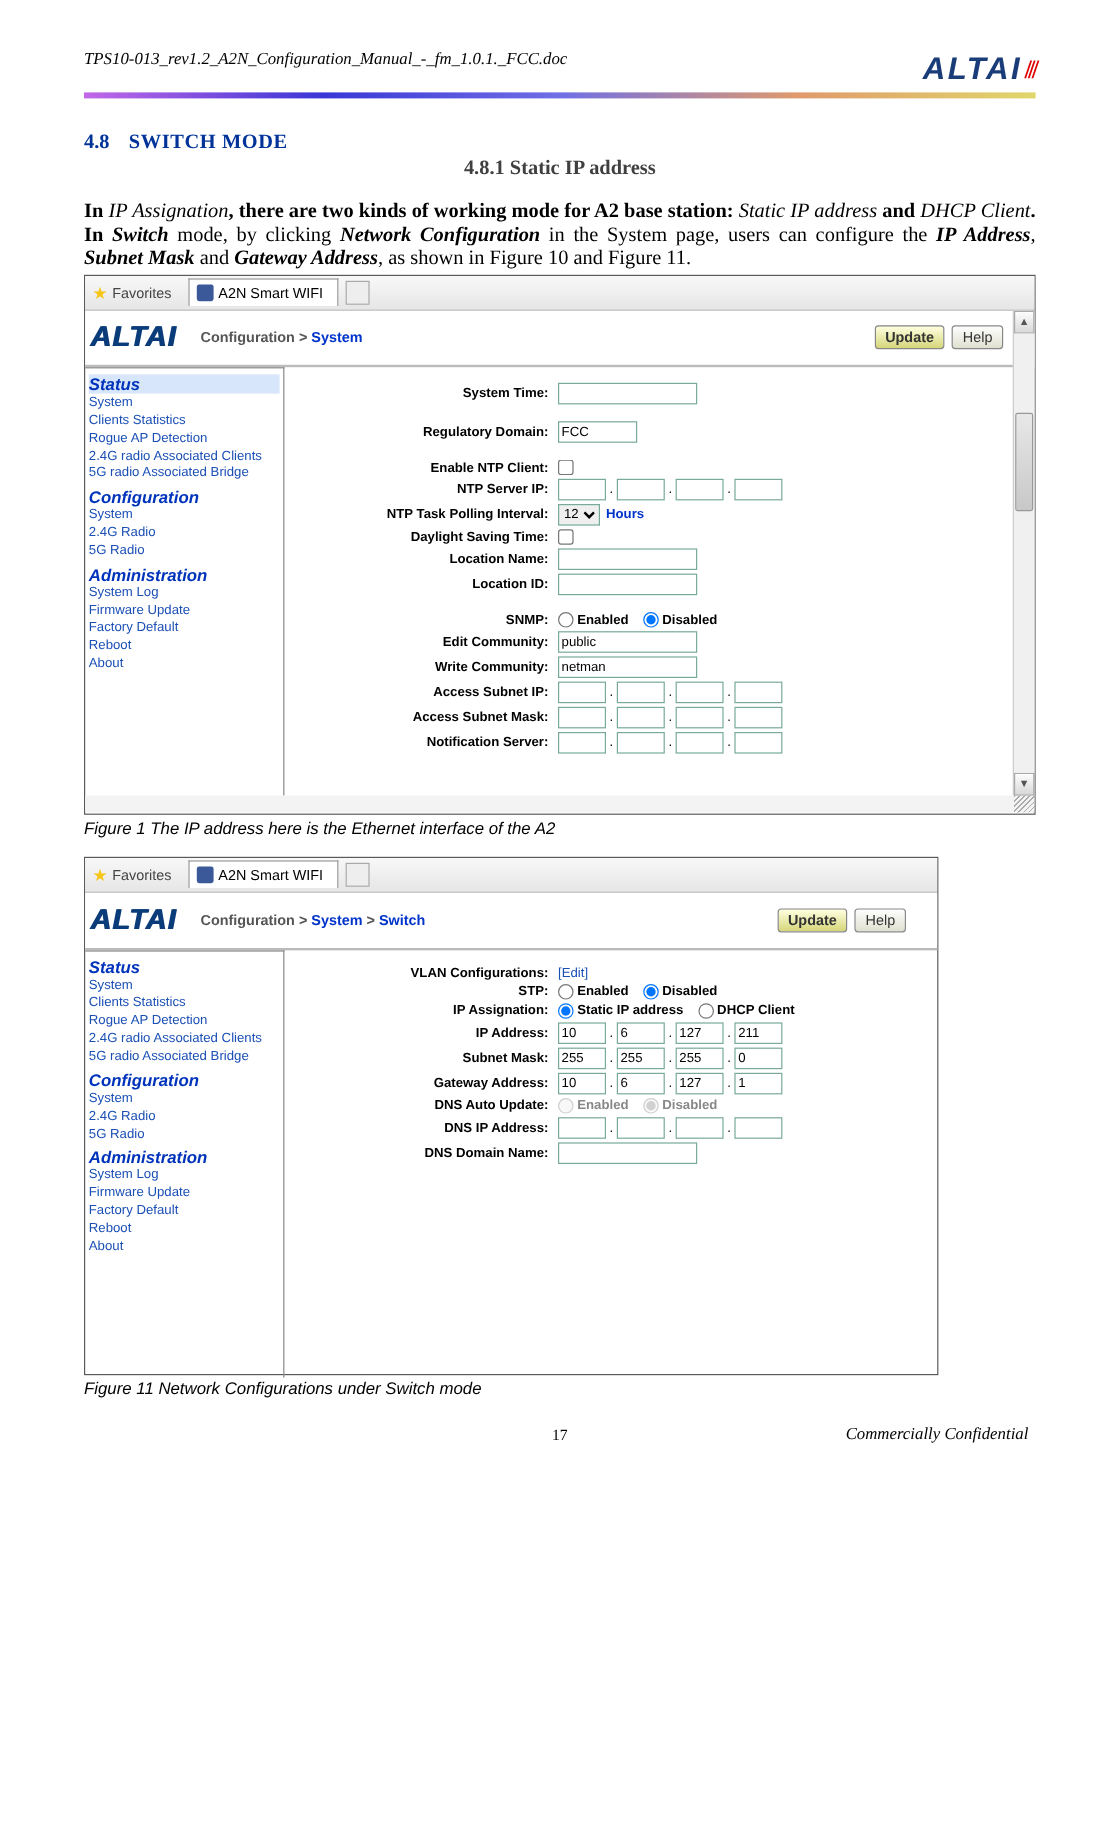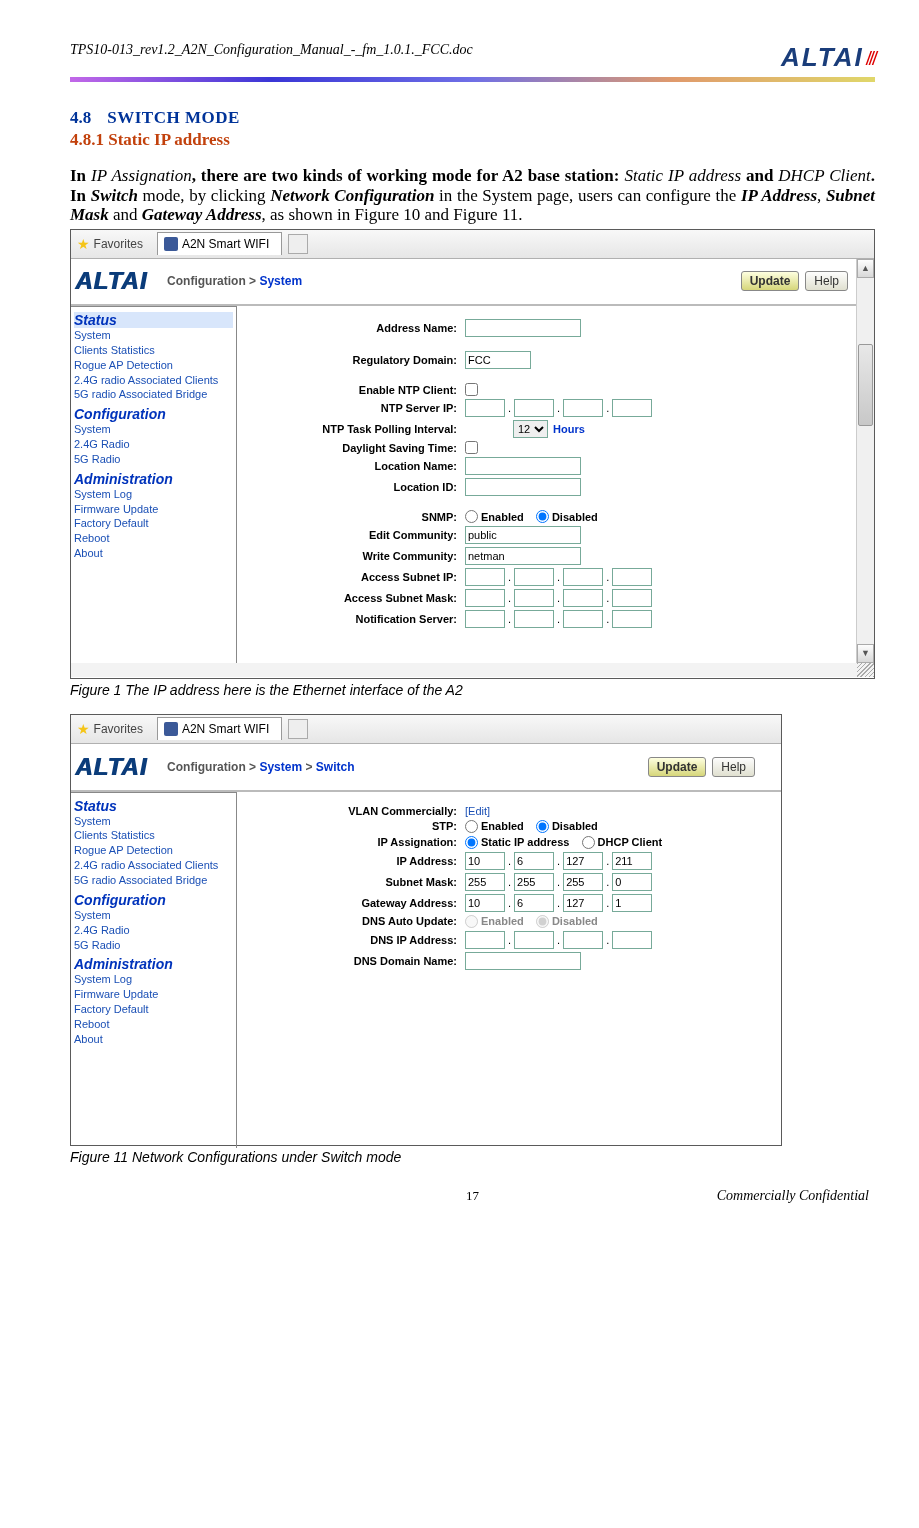--- a/index.html
+++ b/index.html
@@ -1,26 +1,26 @@
 <!DOCTYPE html>
 <html><head>
 <meta charset="utf-8">
 <style>
   body { margin: 0; font-family: "Times New Roman", serif; background: #fff; color: #000; width: 919px; }
-  .page { padding: 42px 44px 30px 70px; position: relative; box-sizing: border-box; }
+  .page { padding: 42px 56px 30px 70px; position: relative; box-sizing: border-box; }
   .header-row { display: flex; justify-content: space-between; align-items: flex-start; margin-bottom: 4px; }
   .doc-title { font-style: italic; font-size: 14px; }
   .logo-top { display: flex; align-items: center; }
   .logo-text { font-weight: bold; font-size: 26px; color: #1a3d7a; letter-spacing: 2px; font-family: Arial, sans-serif; font-style: italic; }
   .logo-slashes { color: #d00; font-weight: bold; font-size: 22px; letter-spacing: -3px; margin-left: 2px; }
   .hr-gradient { height: 5px; background: linear-gradient(to right, #c268e8, #3a36d6, #6f6fe6, #e09a6c, #e0d76a); margin-bottom: 26px; }
   
   .sec-num { color: #003399; font-weight: bold; font-size: 17px; }
   .sec-title { color: #003399; font-weight: bold; font-size: 17px; font-variant: small-caps; letter-spacing: 0.5px; }
-  .subsec { color: #c2410c; font-weight: bold; font-size: 17px; margin: 2px 0 6px 0; }
+  .subsec { color: #404040; font-weight: bold; font-size: 17px; margin: 2px 0 6px 0; text-align: center; }
   .paragraph { font-size: 17px; line-height: 1.15; text-align: justify; margin-bottom: 4px; margin-top: 16px; }
   .bi { font-weight: bold; font-style: italic; }
   
   .browser { border: 1px solid #5a5a5a; background: #fff; font-family: "Segoe UI", Tahoma, sans-serif; font-size: 11px; margin-top: 2px; }
   .fav-bar { display: flex; align-items: center; background: linear-gradient(#f8f8f8, #e6e6e6); height: 28px; border-bottom: 1px solid #b0b0b0; padding-left: 6px; gap: 4px; }
   .star { color: #f5c518; font-size: 14px; }
   .fav-text { color: #444; font-size: 12px; }
   .tab { background: #fff; border: 1px solid #999; border-bottom: none; padding: 2px 12px 2px 6px; margin-left: 10px; display: flex; align-items: center; gap: 4px; font-size: 12px; height: 18px;}
   .tab-icon { width: 14px; height: 14px; background: #3b5998; border-radius: 2px; display: inline-block; }
   .empty-tab { width: 18px; border: 1px solid #aaa; margin-left: 2px; background:#eee; height:18px; }
@@ -40,21 +40,21 @@
   .sb-link { color: #1a4fb5; font-size: 11px; display: block; line-height: 1.35; }
   .main-area { flex: 1; padding: 10px 10px 10px 0; }
   .form-row { display: flex; align-items: center; margin: 3px 0; }
   .form-label { width: 220px; text-align: right; font-weight: bold; font-size: 11px; padding-right: 8px; }
   .form-ctrl { display: flex; align-items: center; gap: 3px; font-size: 11px; }
   input.txt { border: 1px solid #7a9; height: 16px; font-size: 11px; padding: 0 2px; }
   input.txt.w { width: 110px; }
   input.txt.oct { width: 34px; text-align:left; }
   input.txt.med { width: 60px; }
   input[type=checkbox], input[type=radio] { margin: 0; }
-  select.sel { border: 1px solid #7a9; height: 18px; font-size: 11px; margin-left: 48px; }
+  select.sel { border: 1px solid #7a9; height: 18px; font-size: 11px; }
   .dot { font-size: 11px; }
   .hours { color: #0033cc; font-weight: bold; font-size: 11px; margin-left:2px; }
   .scrollbar { position: absolute; right: 0; top: 0; bottom: 14px; width: 17px; background: #f0f0f0; border-left: 1px solid #ccc; display:flex; flex-direction:column; }
   .sb-arrow { height: 17px; background: linear-gradient(#fdfdfd,#d8d8d8); border:1px solid #aaa; display:flex; align-items:center; justify-content:center; font-size:9px; color:#555; }
   .sb-track { flex:1; background:#f0f0f0; position:relative; }
   .sb-thumb { position:absolute; left:1px; right:1px; top:18%; height:22%; background:linear-gradient(#e8e8e8,#c8c8c8); border:1px solid #999; border-radius:2px; }
   .hscroll { height:14px; background:#f3f3f3; }
   .resize-grip { position:absolute; right:0; bottom:0; width:17px; height:14px; background:repeating-linear-gradient(135deg,#aaa,#aaa 1px,transparent 1px,transparent 3px); }
   .caption { font-family: Arial, sans-serif; font-style: italic; font-size: 14px; margin: 3px 0 16px 0; }
   .footer { display:flex; justify-content: space-between; font-style: italic; font-size: 14px; margin-top: 23px; padding: 0 6px; }
@@ -123,21 +123,21 @@
               <div class="sb-head">Administration</div>
             <span class="sb-link">System Log</span>
             <span class="sb-link">Firmware Update</span>
             <span class="sb-link">Factory Default</span>
             <span class="sb-link">Reboot</span>
             <span class="sb-link">About</span>
           </div>
         </div>
         <div class="main-area">
           <div class="form-row">
-              <div class="form-label">Address Name:</div>
+              <div class="form-label">System Time:</div>
               <div class="form-ctrl">
                 <input class="txt w" style="">
               </div>
             </div>
           <div style="height:8px;"></div>
           <div class="form-row">
               <div class="form-label">Regulatory Domain:</div>
               <div class="form-ctrl">
                 <input class="txt med" value="FCC" style="">
               </div>
@@ -293,21 +293,21 @@
               <div class="sb-head">Administration</div>
             <span class="sb-link">System Log</span>
             <span class="sb-link">Firmware Update</span>
             <span class="sb-link">Factory Default</span>
             <span class="sb-link">Reboot</span>
             <span class="sb-link">About</span>
           </div>
         </div>
         <div class="main-area">
           <div class="form-row">
-              <div class="form-label">VLAN Commercially:</div>
+              <div class="form-label">VLAN Configurations:</div>
               <div class="form-ctrl">
                 <span class="edit-link">[Edit]</span>
               </div>
             </div>
           <div class="form-row">
               <div class="form-label">STP:</div>
               <div class="form-ctrl"><input type="radio" style=""> <b>Enabled</b>&nbsp;&nbsp;<input type="radio" checked="" style=""> <b>Disabled</b></div>
             </div>
           <div class="form-row">
               <div class="form-label">IP Assignation:</div>

